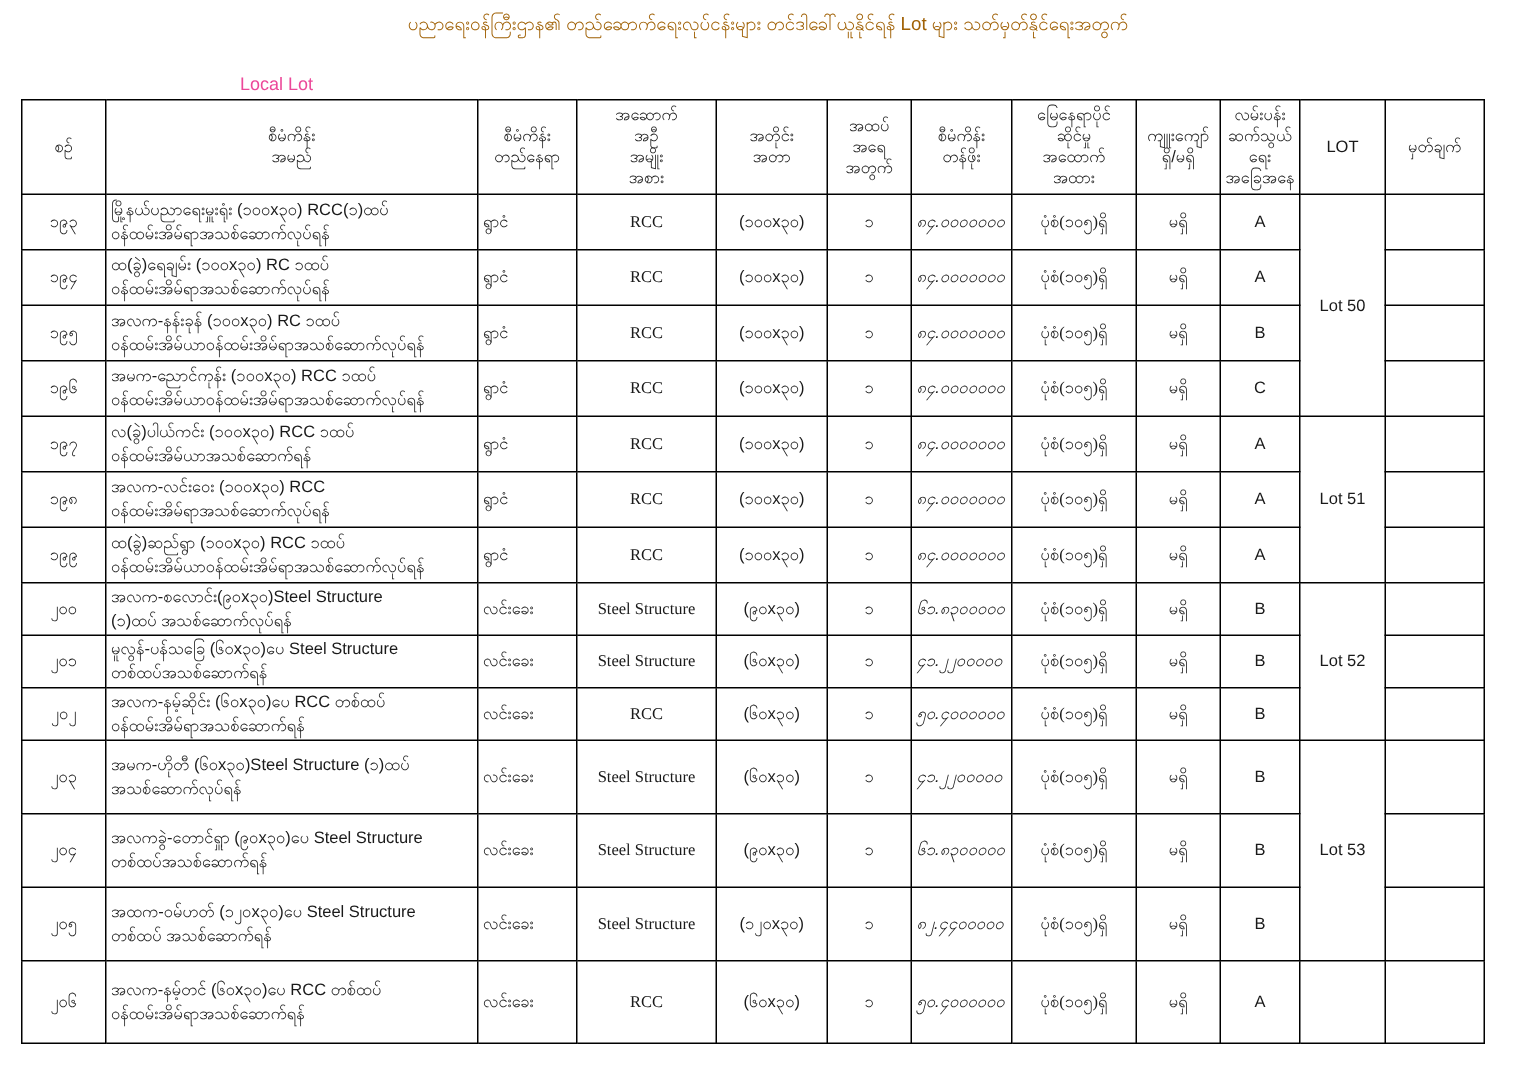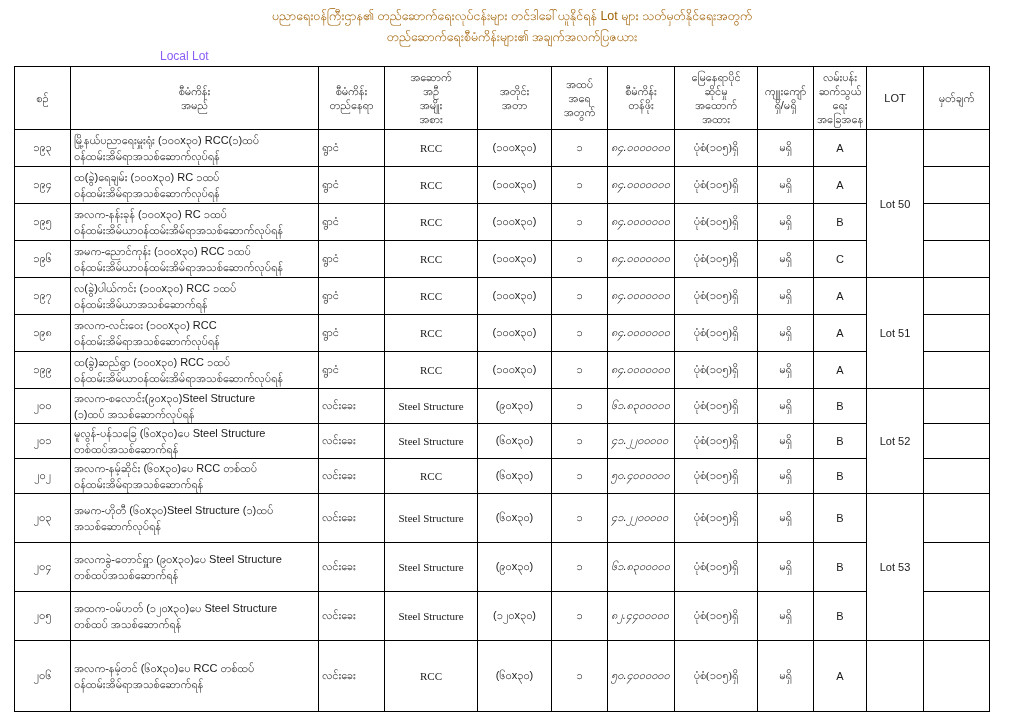--- a/index.html
+++ b/index.html
@@ -14,21 +14,21 @@
     text-align:center;
     padding-top:6px;
     font-size:12.5px;
     line-height:21px;
     color:#a16207;
   }
   .section-label{
     position:absolute;
     left:160px;top:49px;
     font-size:12px;
-    color:#8b5cf6;
+    color:#ec4899;
   }
   table.doc{
     position:absolute;
     left:14px;top:66px;
     border-collapse:collapse;
     table-layout:fixed;
     width:975px;
   }
   table.doc td, table.doc th{
     border:1.5px solid #000;
@@ -42,21 +42,21 @@
   th.h{
     text-align:center;
     white-space:pre-line;
     line-height:14px;
     font-size:11px;
   }
   tr.hdr{height:63px;}
   tr.r-sm{height:37px;}
   tr.r-xs{height:35px;}
   tr.r-lg{height:49px;}
-  tr.r-xl{height:71px;}
+  tr.r-xl{height:55px;}
   td.c-no{text-align:center;}
   td.c-name{
     text-align:left;
     white-space:pre-line;
     line-height:16px;
     font-size:10.5px;
     padding-left:5px;
   }
   td.c-loc{text-align:left;padding-left:6px;margin-left:11px;}
   td.c-type{text-align:center;padding-left:5px;font-family:Liberation Serif, serif;}
@@ -67,21 +67,20 @@
   td.c-enc{text-align:center;}
   td.c-road{text-align:center;}
   td.c-lot{text-align:center;font-size:11.5px;}
   td.c-rmk{}
 </style>
 </head>
 <body>
 
 <div class="title-block">
   <div>ပညာရေးဝန်ကြီးဌာန၏ တည်ဆောက်ရေးလုပ်ငန်းများ တင်ဒါခေါ်ယူနိုင်ရန် Lot များ သတ်မှတ်နိုင်ရေးအတွက်</div>
-  <div>တည်ဆောက်ရေးစီမံကိန်းများ၏ အချက်အလက်ပြဇယား</div>
 </div>
 
 <div class="section-label">Local Lot</div>
 
 <table class="doc">
   <colgroup>
     <col style="width:56px">
       <col style="width:248px">
       <col style="width:66px">
       <col style="width:93px">

